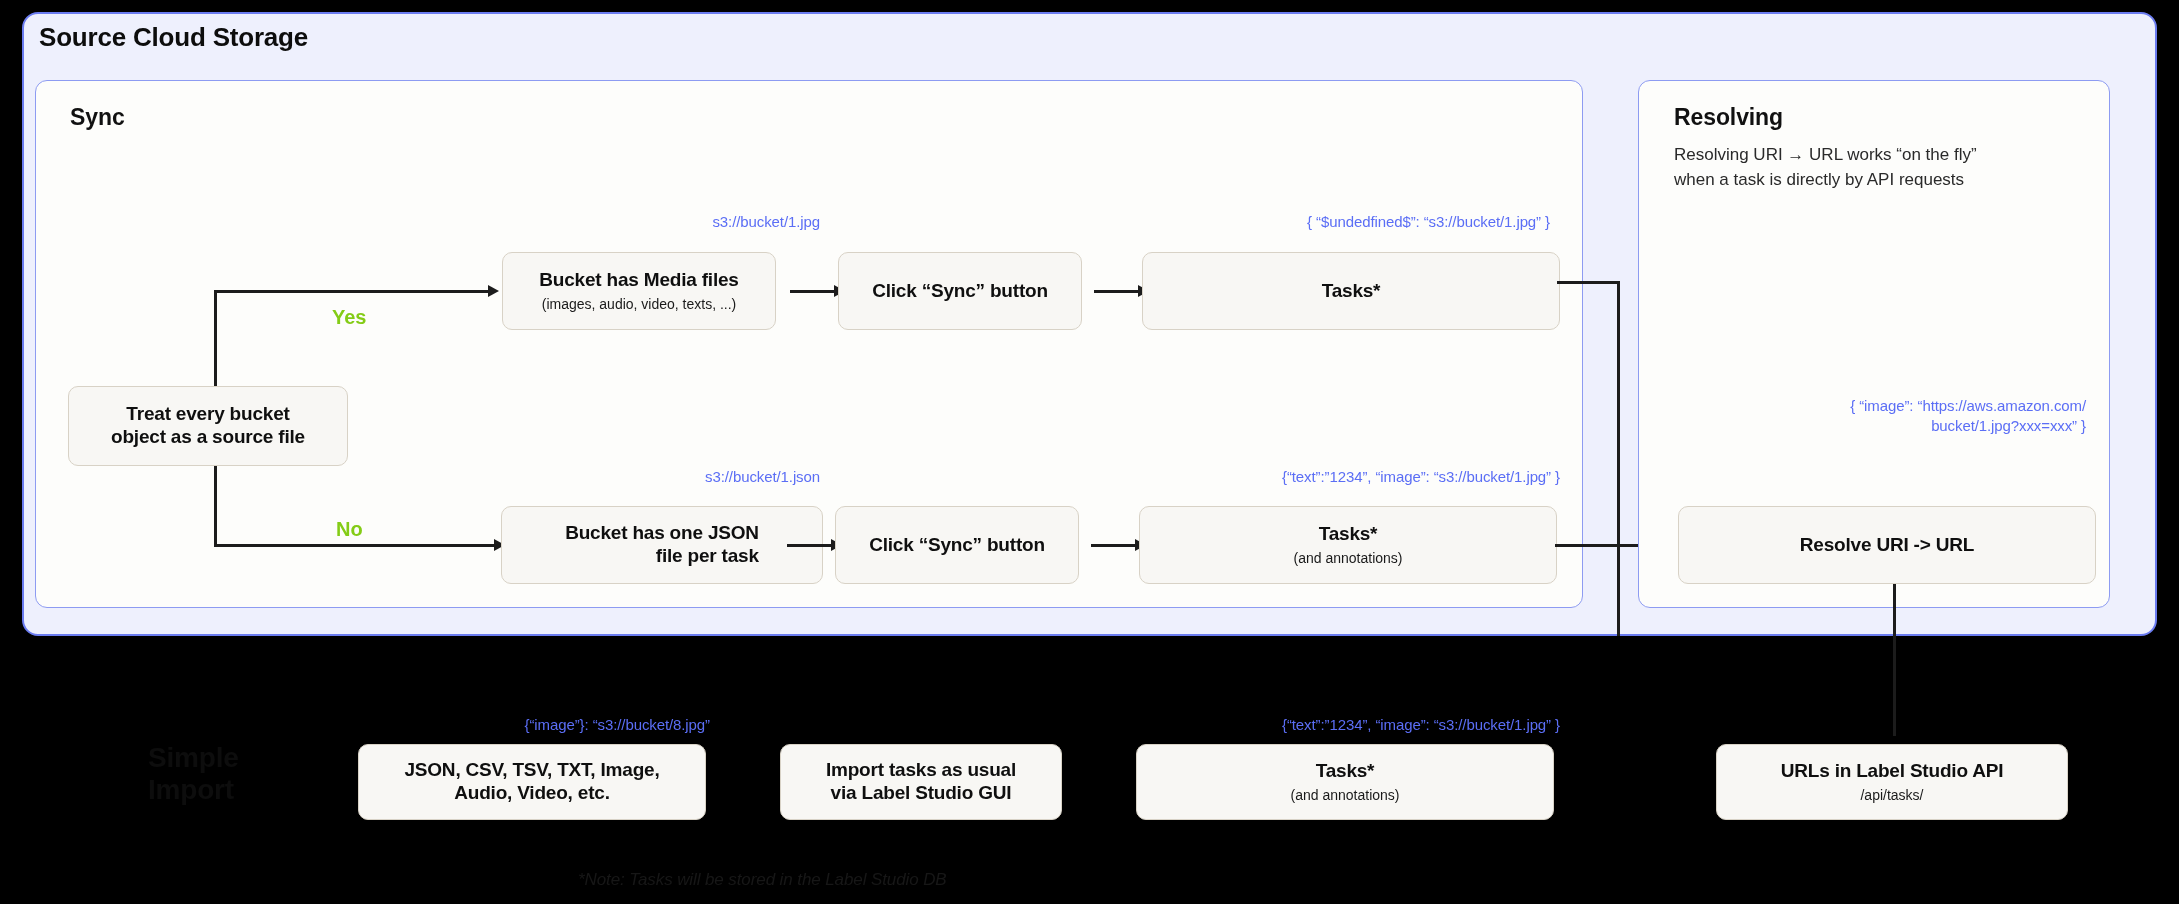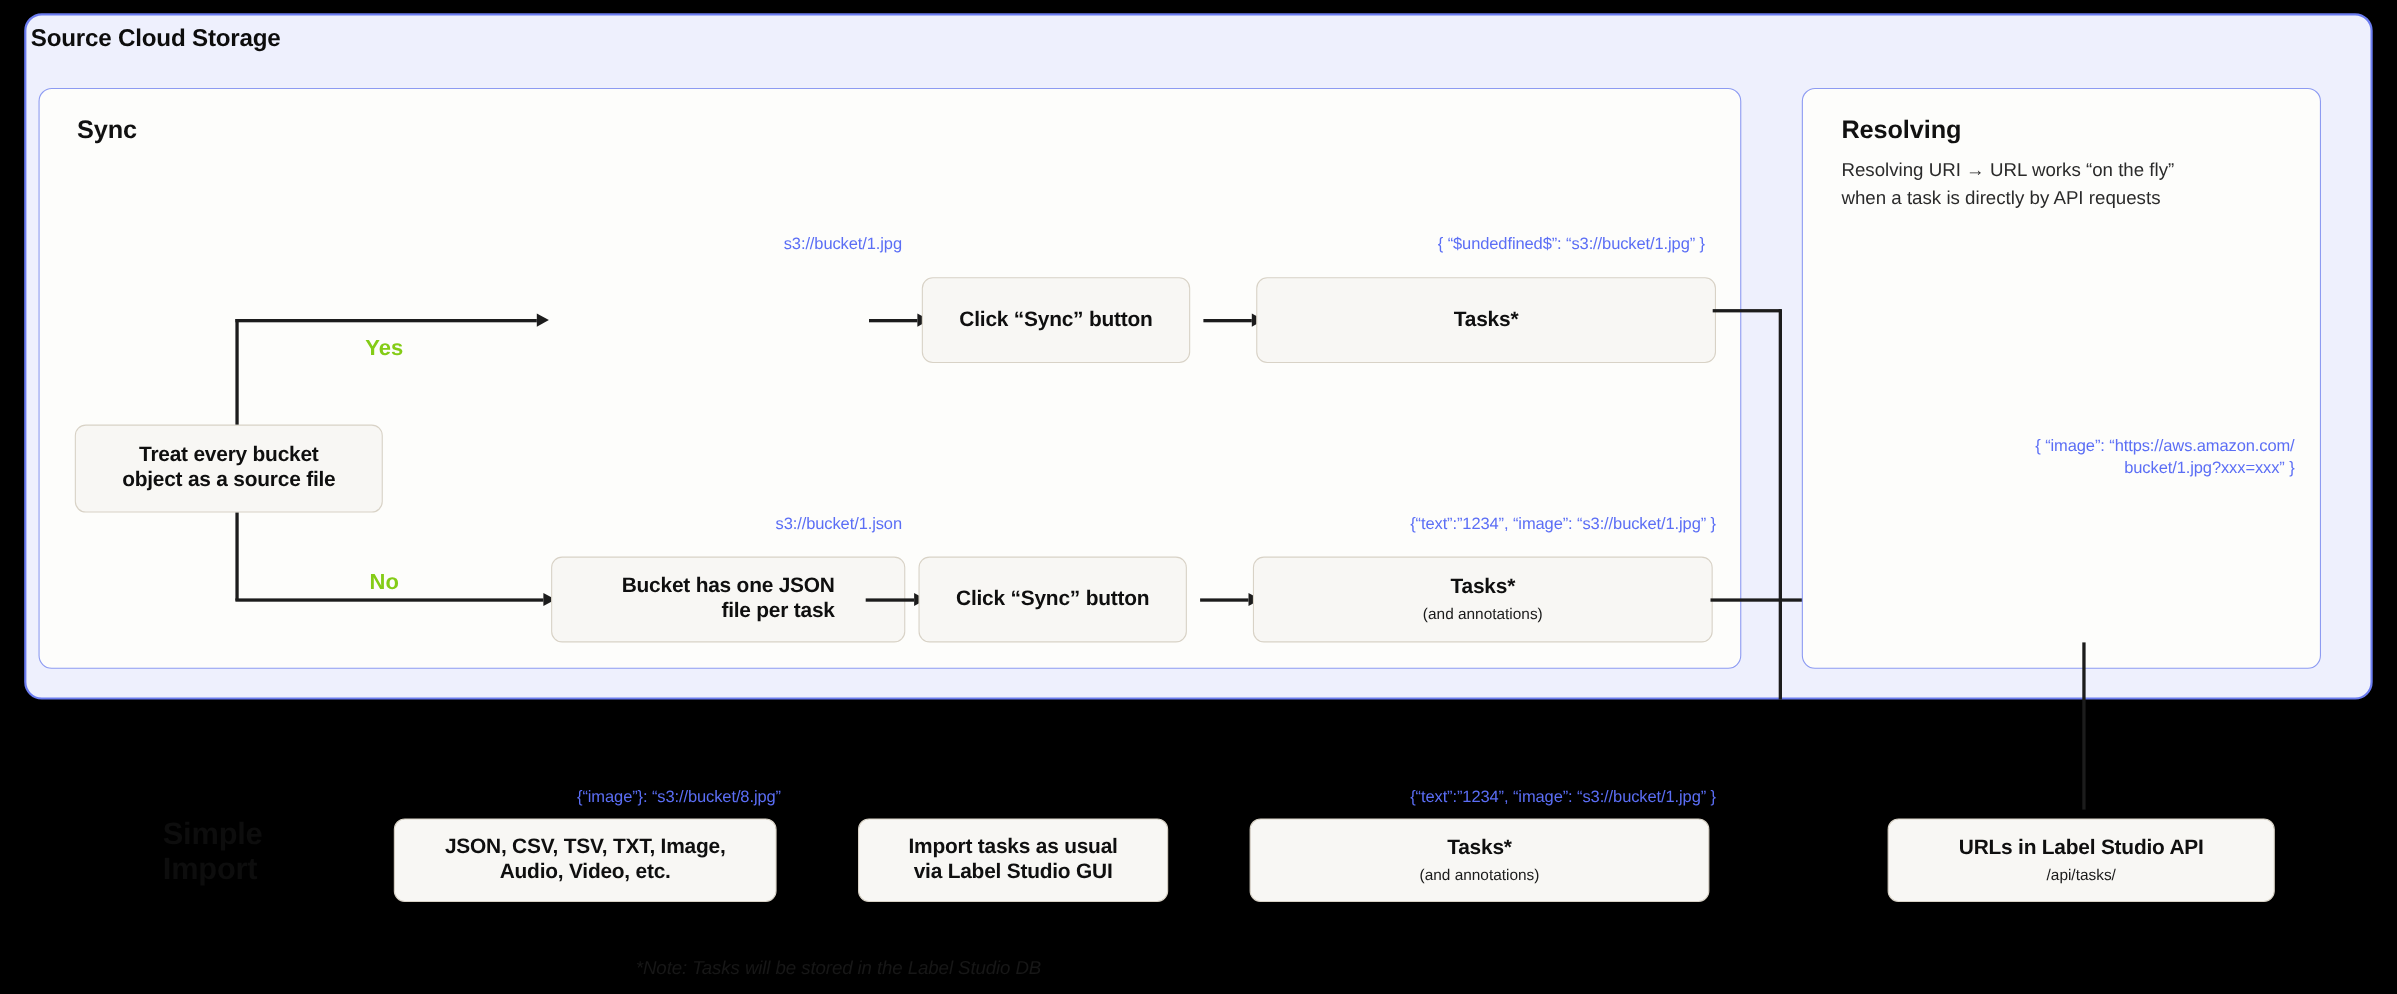--- a/index.html
+++ b/index.html
@@ -10,22 +10,22 @@
   }
   #stage{position:absolute;inset:0;width:2179px;height:904px;}
 
   
   .outer-panel{
     position:absolute;left:22px;top:12px;width:2135px;height:624px;
     background:#eef0fd;border:2px solid #6b7cf0;border-radius:16px;
     box-sizing:border-box;
   }
   .outer-title{
-    position:absolute;left:28px;top:22px;
-    font-size:22px;font-weight:700;color:#0d0d0d;letter-spacing:-0.2px;
+    position:absolute;left:39px;top:22px;
+    font-size:26px;font-weight:700;color:#0d0d0d;letter-spacing:-0.2px;
   }
 
   
   .card{
     position:absolute;background:#fdfdfb;border:1.5px solid #8d9bf2;
     border-radius:12px;box-sizing:border-box;
   }
   #sync-card{left:35px;top:80px;width:1548px;height:528px;}
   #resolving-card{left:1638px;top:80px;width:472px;height:528px;}
 
@@ -94,20 +94,24 @@
   <div class="arrowhead" style="left:488px;top:285px;"></div>
   <div class="blabel" style="left:332px;top:306px;">Yes</div>
 
   <div class="vline" style="left:214px;top:466px;height:80px;"></div>
   <div class="hline" style="left:214px;top:544px;width:280px;"></div>
   <div class="arrowhead" style="left:494px;top:539px;"></div>
   <div class="blabel" style="left:336px;top:518px;">No</div>
 
   <div class="jlabel" style="left:500px;top:212px;width:320px;">s3://bucket/1.jpg</div>
 
+  <div class="fbox" style="left:502px;top:252px;width:274px;height:78px;">
+    <span class="t1">Bucket has Media files</span>
+    <span class="t2">(images, audio, video, texts, ...)</span>
+  </div>
 
   <div class="hline" style="left:790px;top:290px;width:44px;"></div>
   <div class="arrowhead" style="left:834px;top:285px;"></div>
 
   <div class="fbox" style="left:838px;top:252px;width:244px;height:78px;">
     <span class="t1">Click “Sync” button</span>
   </div>
 
   <div class="hline" style="left:1094px;top:290px;width:44px;"></div>
   <div class="arrowhead" style="left:1138px;top:285px;"></div>
@@ -149,20 +153,23 @@
   <div class="arrowhead" style="left:1672px;top:539px;"></div>
 
   <div class="card" id="resolving-card"></div>
   <div class="card-title" style="left:1674px;top:104px;">Resolving</div>
   <div class="card-sub" style="left:1674px;top:143px;width:420px;">Resolving URI → URL works “on the fly”
 when a task is directly by API requests</div>
 
   <div class="jlabel" style="left:1686px;top:396px;width:400px;">{ “image”: “https://aws.amazon.com/
 bucket/1.jpg?xxx=xxx” }</div>
 
+  <div class="fbox" style="left:1678px;top:506px;width:418px;height:78px;">
+    <span class="t1">Resolve URI -&gt; URL</span>
+  </div>
 
   <div class="vline" style="left:1893px;top:584px;height:152px;"></div>
 
   <div class="ghost-title" style="left:148px;top:742px;">Simple
 Import</div>
 
   <div class="jlabel" style="left:340px;top:715px;width:370px;">{“image”}: “s3://bucket/8.jpg”</div>
 
   <div class="fbox" style="left:780px;top:744px;width:282px;height:76px;">
     <span class="t1" style="white-space:pre-line;">Import tasks as usual

